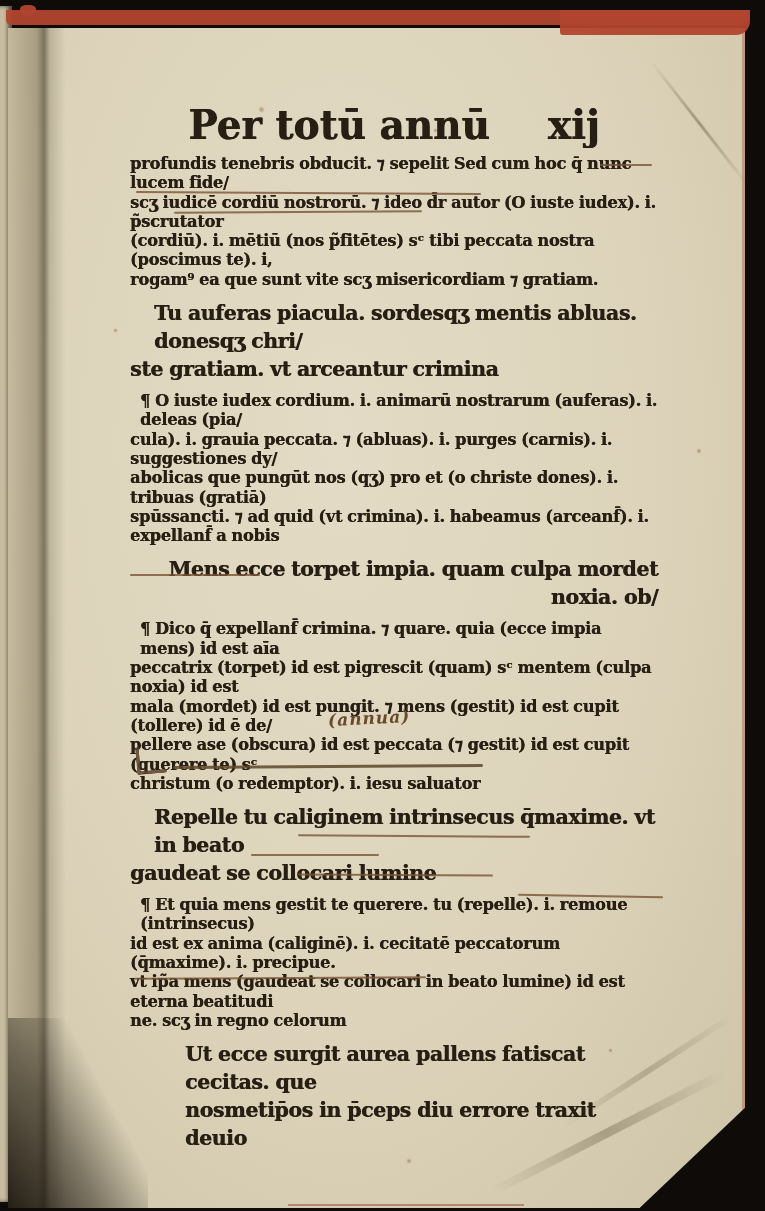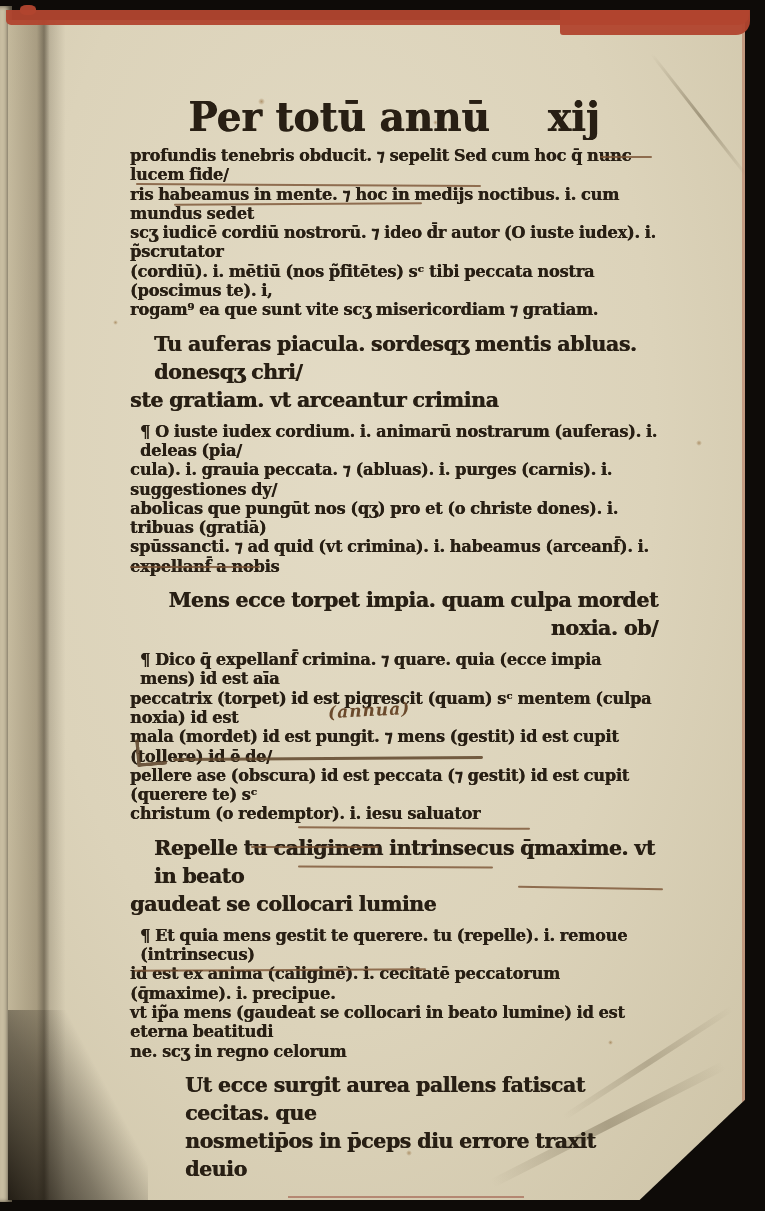--- a/index.html
+++ b/index.html
@@ -6,21 +6,21 @@
   body{
     width:765px;height:1211px;position:relative;overflow:hidden;
     background:#0e0b08;
     font-family:"DejaVu Serif","DejaVu Sans",serif;
   }
   .adjacent-page{
     position:absolute;left:0;top:6px;width:12px;height:1196px;
     background:#c8bda1;box-shadow:inset -4px 0 4px rgba(20,15,8,.65);
   }
   .paper{
-    position:absolute;left:8px;top:20px;width:737px;height:1180px;
+    position:absolute;left:8px;top:28px;width:737px;height:1180px;
     background:radial-gradient(ellipse at 45% 35%, #e3dbc5 0%, #dcd3ba 55%, #cfc5a9 95%);
     clip-path:polygon(0 0,100% 0,100% 91.5%,85.7% 100%,0 100%);
   }
   .red-edge{position:absolute;background:#b2452f;filter:blur(.6px);opacity:.95;}
   .red-edge.main{left:6px;top:10px;width:743px;height:15px;border-radius:0 0 10px 5px;}
   .red-edge.thick{left:560px;top:10px;width:190px;height:25px;border-radius:0 0 14px 3px;}
   .red-edge.nub{left:20px;top:5px;width:16px;height:10px;border-radius:40%;}
   .gutter-shadow{
     position:absolute;left:0;top:0;width:72px;height:100%;
     background:linear-gradient(90deg, rgba(150,135,100,.30) 0%, rgba(95,80,52,.40) 40%,
@@ -87,21 +87,20 @@
   <div class="fox" style="left:105px;top:300px;width:5px;height:5px"></div>
 
   <div class="textblock">
     <div class="pageheader">
       <span>Per totū annū</span>
       <span>xij</span>
     </div>
 
     <div class="commentary">
       <div>profundis tenebris obducit. ⁊ sepelit Sed cum hoc q̄ nunc lucem fide/</div>
-      <div>ris habeamus in mente. ⁊ hoc in medijs noctibus. i. cum mundus sedet</div>
       <div>scʒ iudicē cordiū nostrorū. ⁊ ideo d̄r autor (O iuste iudex). i. p̃scrutator</div>
       <div>(cordiū). i. mētiū (nos p̃fitētes) sᶜ tibi peccata nostra (poscimus te). i,</div>
       <div>rogam⁹ ea que sunt vite scʒ misericordiam ⁊ gratiam.</div>
     </div>
 
     <div class="verse">
       <div class="ind-sm">Tu auferas piacula. sordesqʒ mentis abluas. donesqʒ chri/</div>
       <div>ste gratiam. vt arceantur crimina</div>
     </div>
 

